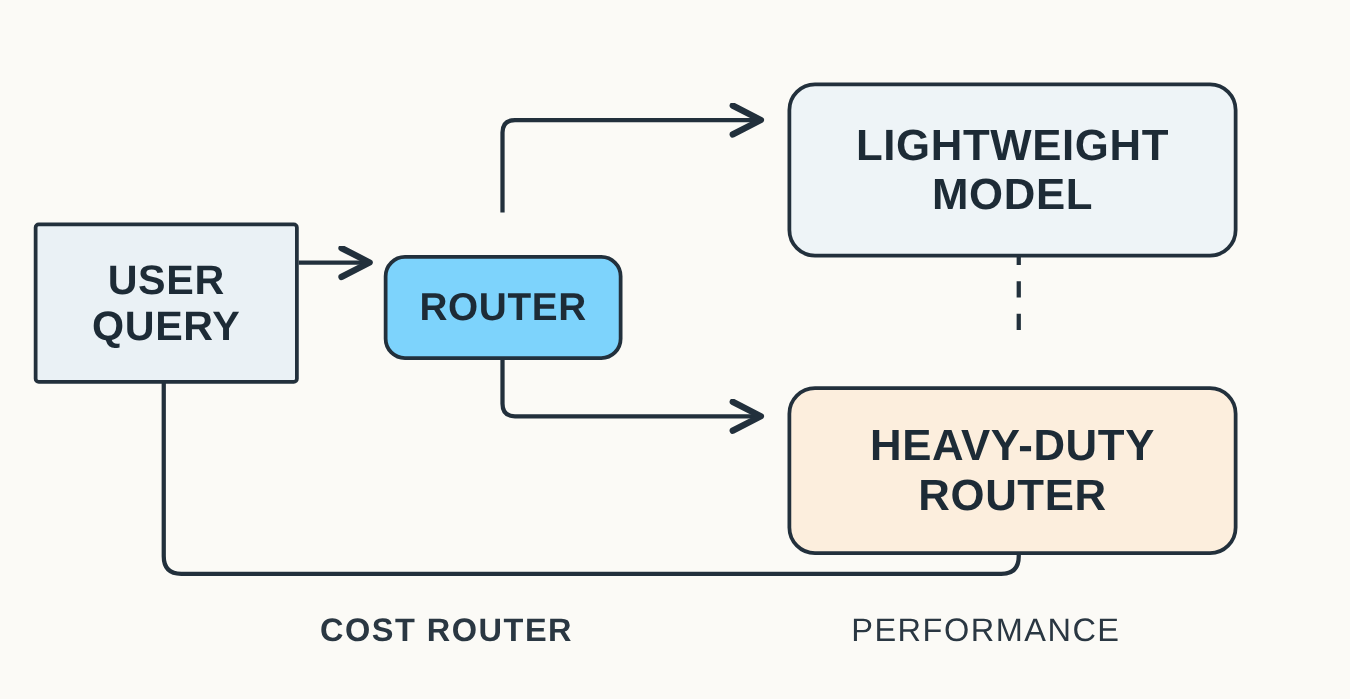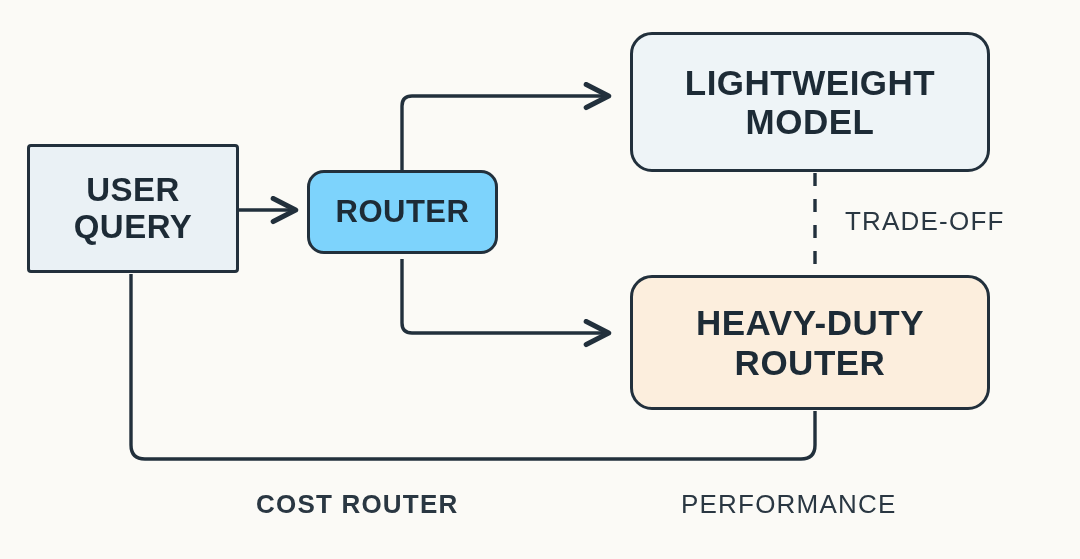--- a/index.html
+++ b/index.html
@@ -33,20 +33,21 @@
     box-sizing: border-box;
     display: flex;
     align-items: center;
     justify-content: center;
     text-align: center;
     border: 3px solid #22303c;
     color: #1d2b36;
     font-weight: 700;
     letter-spacing: 0.5px;
     line-height: 1.12;
+    margin-top: 34px;
   }
   .node-label {
     display: block;
     width: 100%;
     white-space: pre-line;
   }
   
   #node-user-query {
     left: 27px;
     top: 144px;
@@ -144,19 +145,18 @@
   <div class="node" id="node-lightweight">
     <span class="node-label">LIGHTWEIGHT
 MODEL</span>
   </div>
 
   <div class="node" id="node-heavyduty">
     <span class="node-label">HEAVY-DUTY
 ROUTER</span>
   </div>
 
-  <div class="edge-text" id="label-trade-off">TRADE-OFF</div>
 
   <div class="edge-text" id="label-cost-savings">COST ROUTER</div>
 
   <div class="edge-text" id="label-performance">PERFORMANCE</div>
 
 </div>
 
 </body></html>

